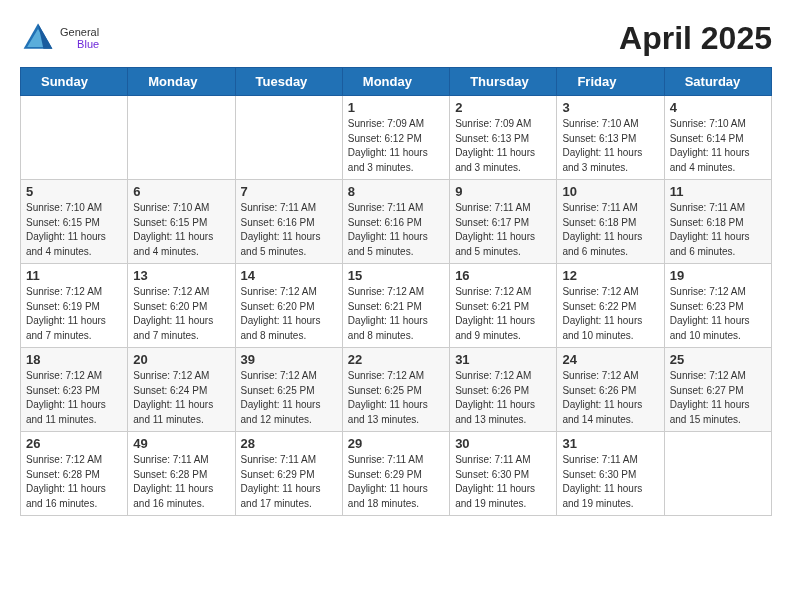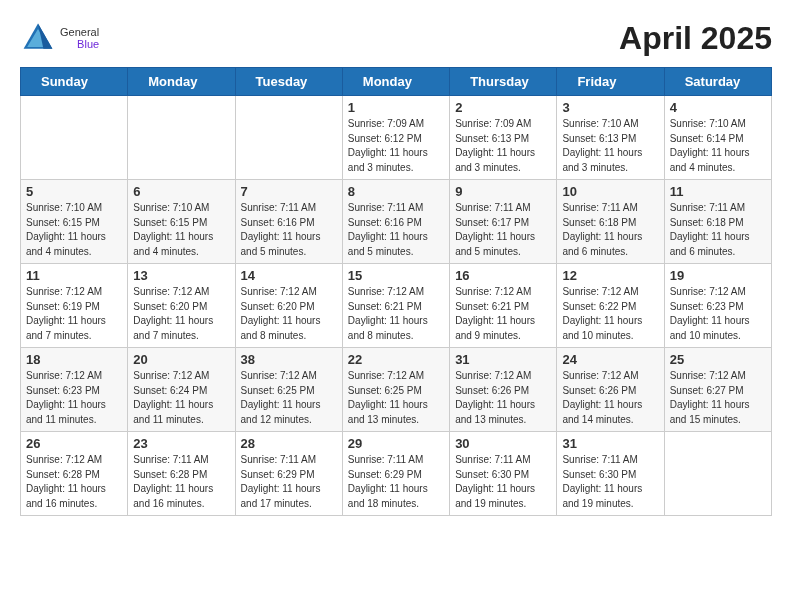--- a/index.html
+++ b/index.html
@@ -206,21 +206,21 @@
       <tr>
         <td>
           <span class="day-number">18</span>
           <div class="day-info">Sunrise: 7:12 AM<br>Sunset: 6:23 PM<br>Daylight: 11 hours<br>and 11 minutes.</div>
         </td>
         <td>
           <span class="day-number">20</span>
           <div class="day-info">Sunrise: 7:12 AM<br>Sunset: 6:24 PM<br>Daylight: 11 hours<br>and 11 minutes.</div>
         </td>
         <td>
-          <span class="day-number">38</span>
+          <span class="day-number">39</span>
           <div class="day-info">Sunrise: 7:12 AM<br>Sunset: 6:25 PM<br>Daylight: 11 hours<br>and 12 minutes.</div>
         </td>
         <td>
           <span class="day-number">22</span>
           <div class="day-info">Sunrise: 7:12 AM<br>Sunset: 6:25 PM<br>Daylight: 11 hours<br>and 13 minutes.</div>
         </td>
         <td>
           <span class="day-number">31</span>
           <div class="day-info">Sunrise: 7:12 AM<br>Sunset: 6:26 PM<br>Daylight: 11 hours<br>and 13 minutes.</div>
         </td>
@@ -232,21 +232,21 @@
           <span class="day-number">25</span>
           <div class="day-info">Sunrise: 7:12 AM<br>Sunset: 6:27 PM<br>Daylight: 11 hours<br>and 15 minutes.</div>
         </td>
       </tr>
       <tr>
         <td>
           <span class="day-number">26</span>
           <div class="day-info">Sunrise: 7:12 AM<br>Sunset: 6:28 PM<br>Daylight: 11 hours<br>and 16 minutes.</div>
         </td>
         <td>
-          <span class="day-number">23</span>
+          <span class="day-number">49</span>
           <div class="day-info">Sunrise: 7:11 AM<br>Sunset: 6:28 PM<br>Daylight: 11 hours<br>and 16 minutes.</div>
         </td>
         <td>
           <span class="day-number">28</span>
           <div class="day-info">Sunrise: 7:11 AM<br>Sunset: 6:29 PM<br>Daylight: 11 hours<br>and 17 minutes.</div>
         </td>
         <td>
           <span class="day-number">29</span>
           <div class="day-info">Sunrise: 7:11 AM<br>Sunset: 6:29 PM<br>Daylight: 11 hours<br>and 18 minutes.</div>
         </td>

